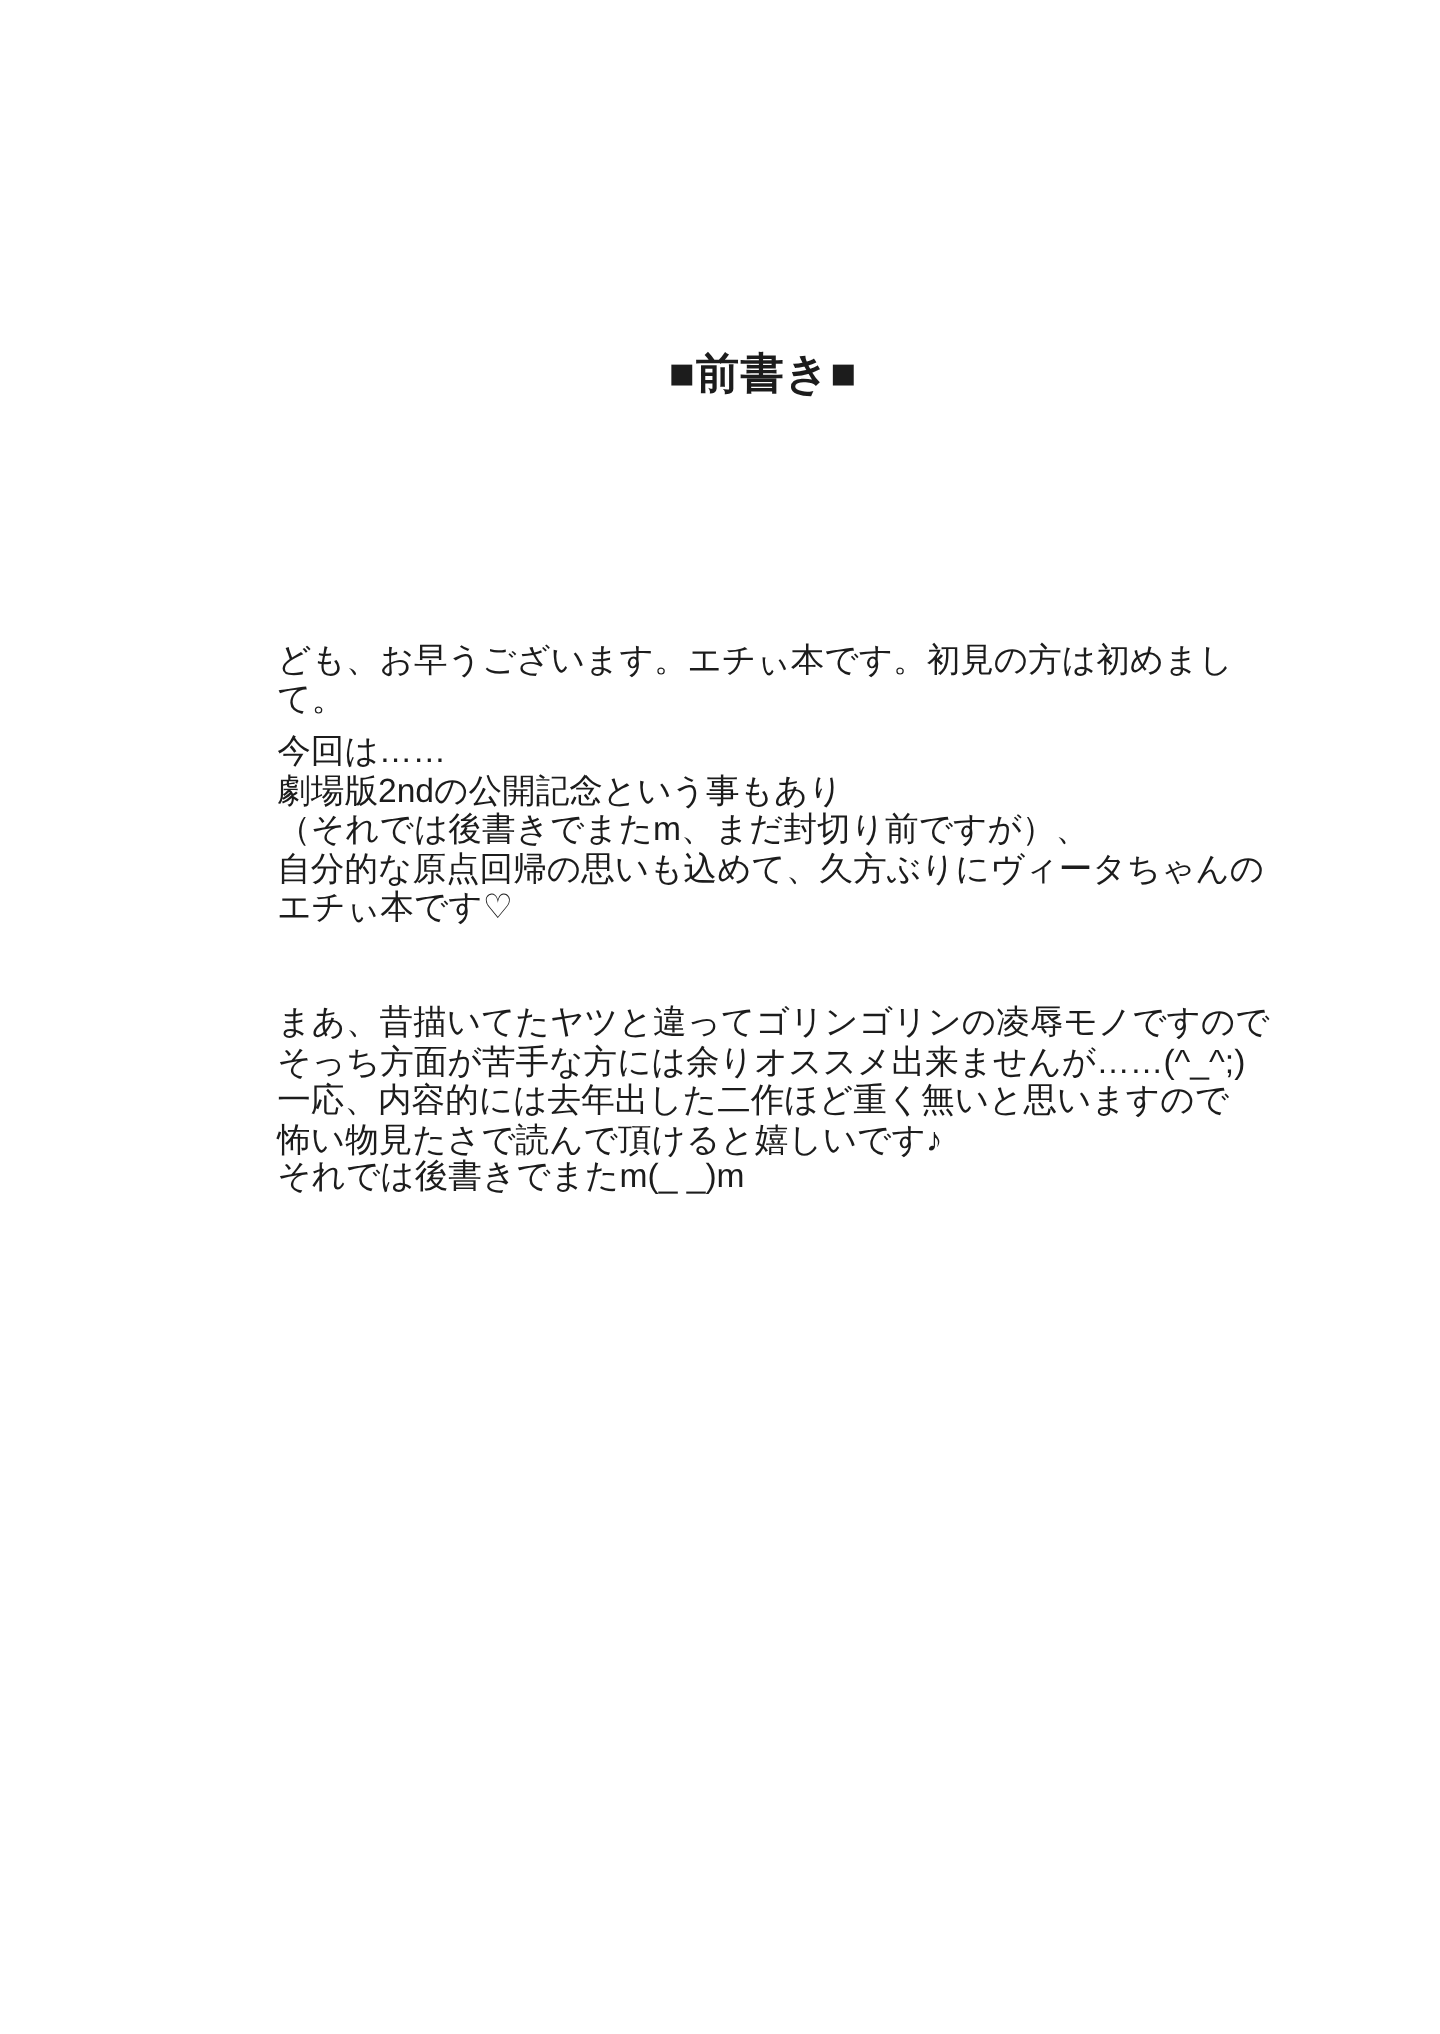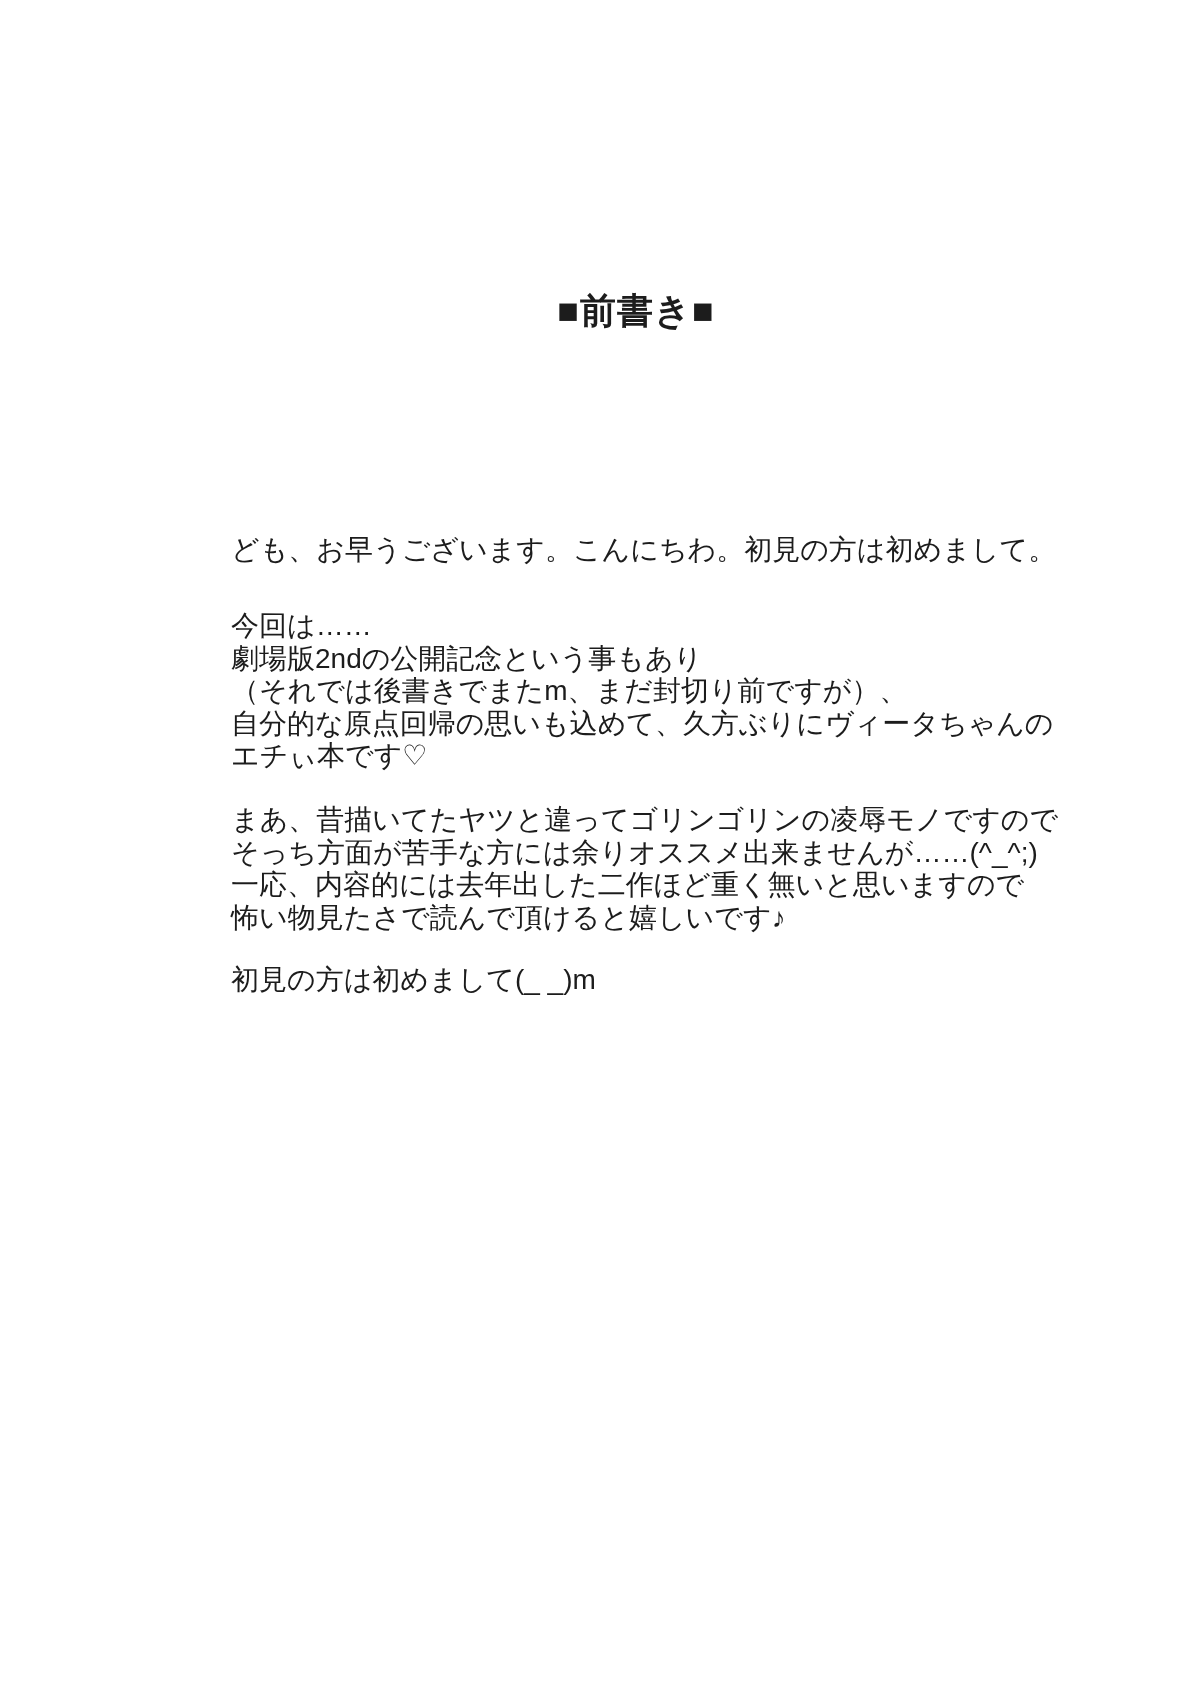--- a/index.html
+++ b/index.html
@@ -37,46 +37,46 @@
     left: 183px;
     width: 830px;
     font-size: 28px;
     line-height: 32.5px;
     white-space: pre-line;
     color: var(--text-color);
     font-weight: 500;
   }
   .p1 { top: 486px; }
   .p2 { top: 562px; }
-  .p3 { top: 756px; }
+  .p3 { top: 788px; }
   .p4 { top: 916px; }
   .page-number {
     position: absolute;
     left: 1128px;
     top: 1688px;
     font-size: 25px;
     letter-spacing: 10px;
     color: var(--text-color);
   }
 </style>
 </head>
 <body>
 
 <div class="page">
   <h1 class="title">■前書き■</h1>
 
-  <p class="para p1">ども、お早うございます。こんにちわ。初見の方は初めまして。</p>
+  <p class="para p1">ども、お早うございます。エチぃ本です。初見の方は初めまして。</p>
 
   <p class="para p2">今回は……
 劇場版2ndの公開記念という事もあり
 （それでは後書きでまたm、まだ封切り前ですが）、
 自分的な原点回帰の思いも込めて、久方ぶりにヴィータちゃんの
 エチぃ本です♡</p>
 
   <p class="para p3">まあ、昔描いてたヤツと違ってゴリンゴリンの凌辱モノですので
 そっち方面が苦手な方には余りオススメ出来ませんが……(^_^;)
 一応、内容的には去年出した二作ほど重く無いと思いますので
 怖い物見たさで読んで頂けると嬉しいです♪</p>
 
-  <p class="para p4">初見の方は初めまして(_ _)m</p>
+  <p class="para p4">それでは後書きでまたm(_ _)m</p>
 
   <div class="page-number">04</div>
 </div>
 
 </body></html>

